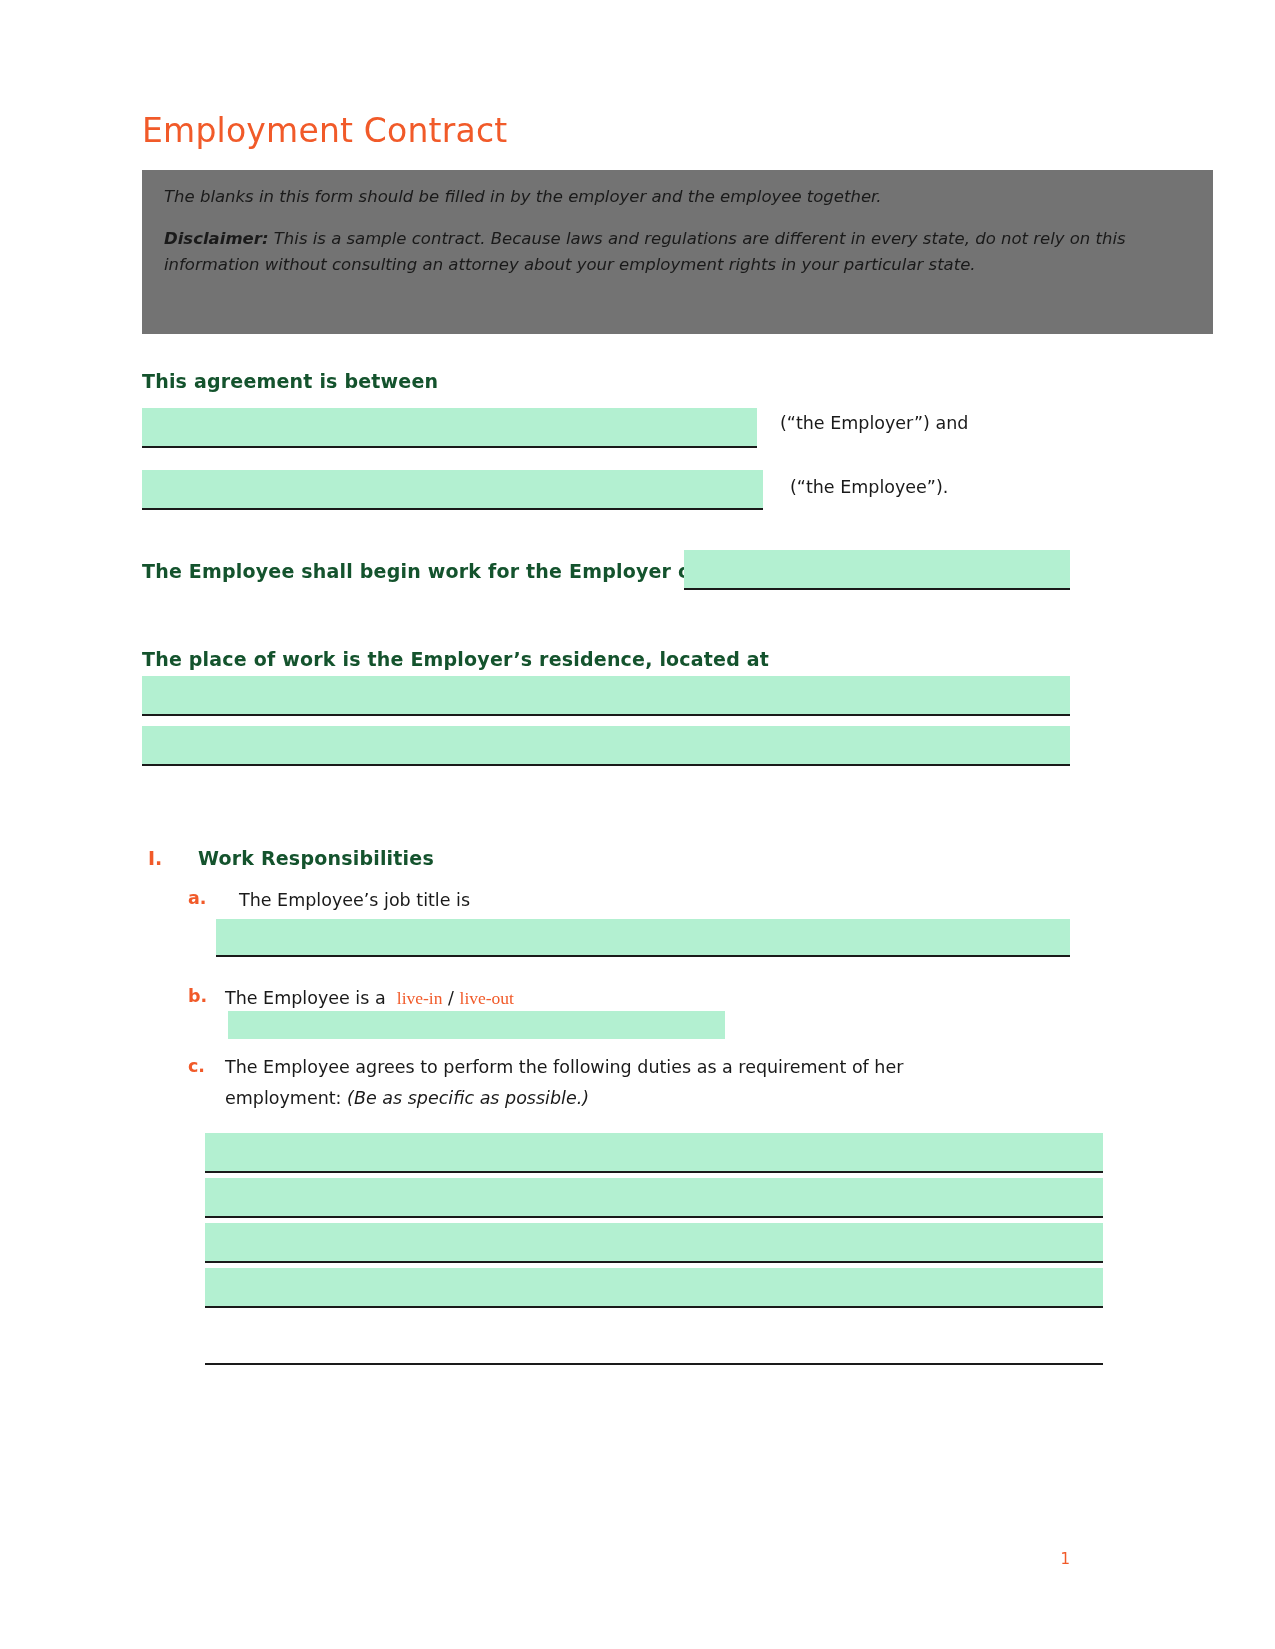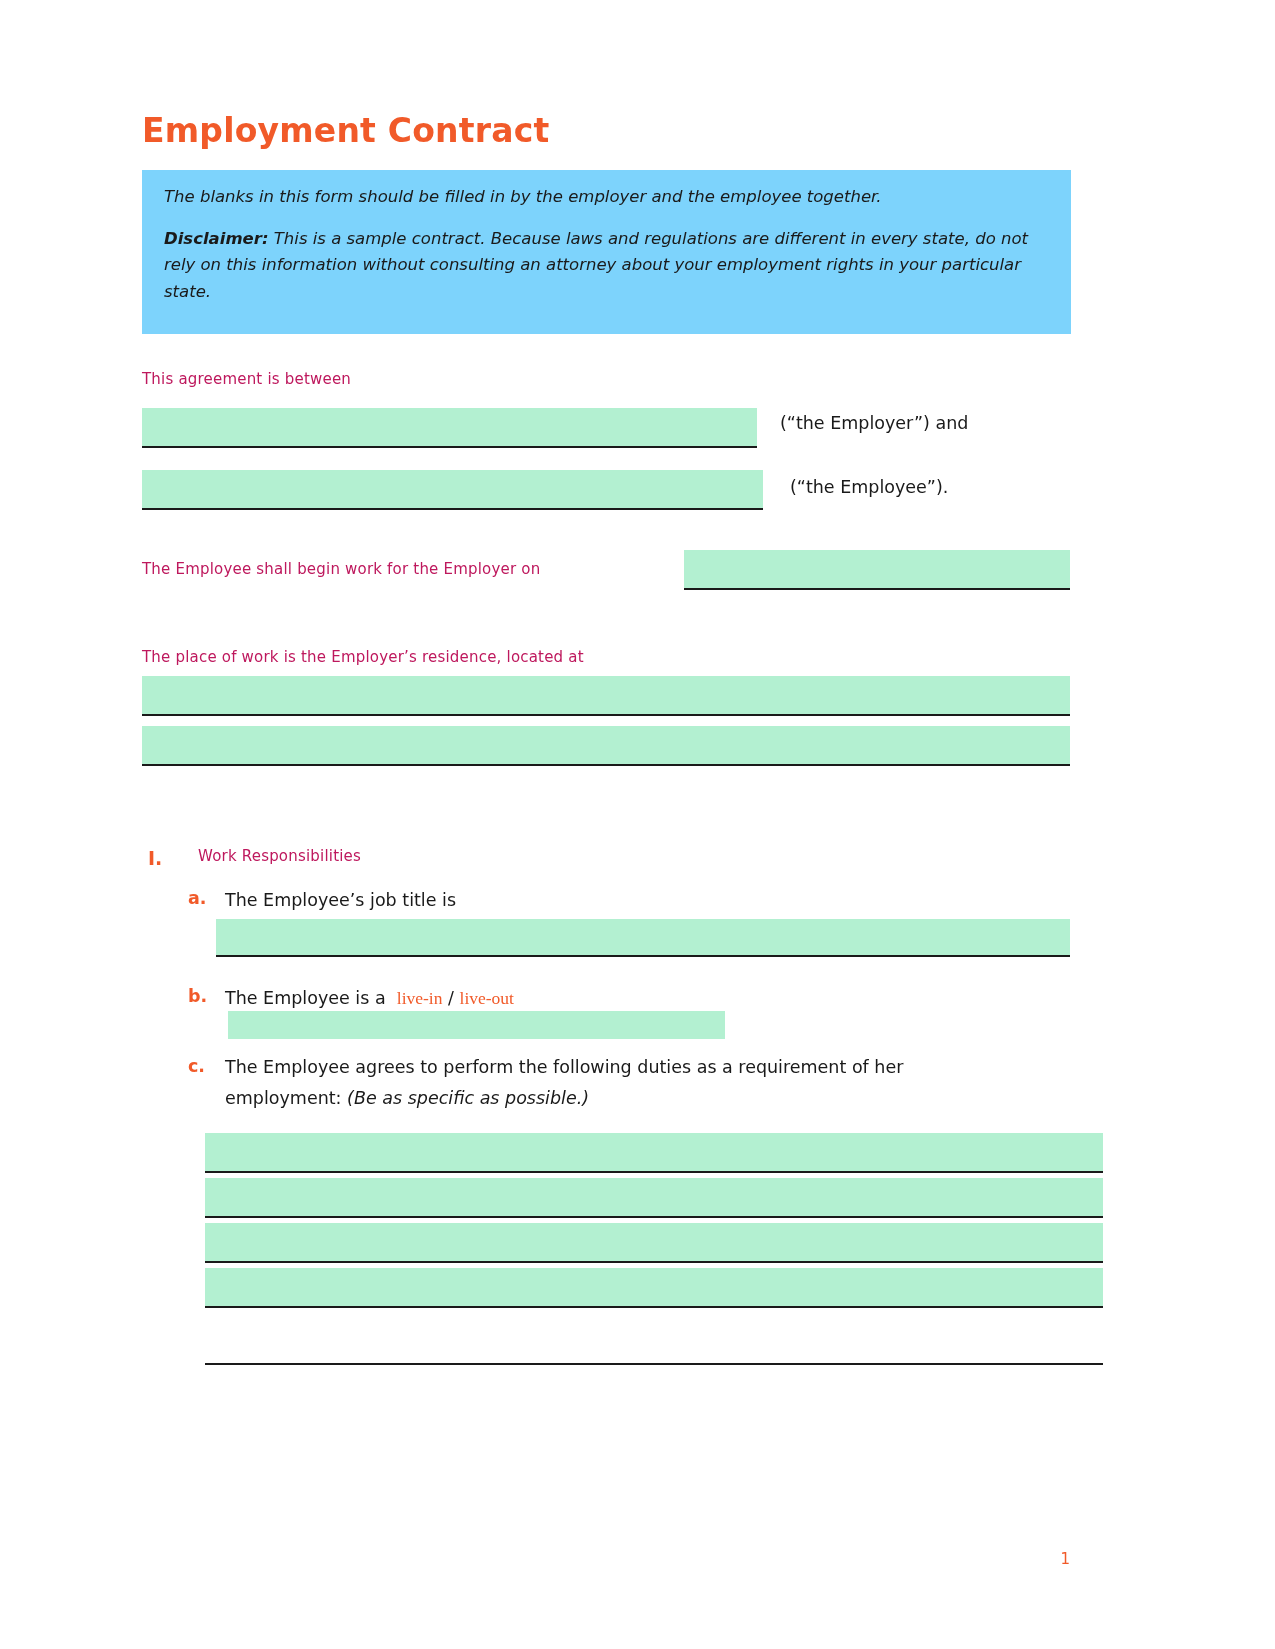--- a/index.html
+++ b/index.html
@@ -23,34 +23,34 @@
     height: 1649px;
     overflow: hidden;
   }
 
   
   .doc-title {
     position: absolute;
     left: 142px;
     top: 113px;
     font-size: 33px;
-    font-weight: bold;
+    font-weight: normal;
     color: #F15A29;
     letter-spacing: 0.2px;
     line-height: 1.1;
   }
 
   
   .callout {
     position: absolute;
     left: 142px;
     top: 170px;
-    width: 929px;
+    width: 1071px;
     height: 164px;
-    background: #7dd3fc;
+    background: #737373;
     box-sizing: border-box;
     padding: 14px 22px 10px 22px;
   }
   .callout p {
     margin: 0;
     font-style: italic;
     font-size: 16.5px;
     line-height: 1.62;
     color: #1a1a1a;
   }
@@ -58,23 +58,23 @@
     margin-top: 15px;
   }
   .callout b {
     font-weight: bold;
     font-style: italic;
   }
 
   
   .heading-orange {
     position: absolute;
-    color: #be185d;
-    font-weight: normal;
-    font-size: 15px;
+    color: #14532d;
+    font-weight: bold;
+    font-size: 19px;
     letter-spacing: 0.2px;
   }
 
   
   .blank {
     position: absolute;
     background: #B3F0D1;
     border-bottom: 2.5px solid #1a1a1a;
     box-sizing: content-box;
   }
@@ -149,21 +149,21 @@
   <div class="blank" style="left:684px; top:550px; width:386px; height:38px;"></div>
 
   <div class="heading-orange" style="left:142px; top:648px;">The place of work is the Employer’s residence, located at</div>
   <div class="blank" style="left:142px; top:676px; width:928px; height:38px;"></div>
   <div class="blank" style="left:142px; top:726px; width:928px; height:38px;"></div>
 
   <div class="marker roman" style="left:148px; top:847px;">I.</div>
   <div class="heading-orange" style="left:198px; top:847px;">Work Responsibilities</div>
 
   <div class="marker" style="left:188px; top:888px;">a.</div>
-  <div class="body-text" style="left:225px; top:887px;">The Employee’s job title is</div>
+  <div class="body-text" style="left:239px; top:887px;">The Employee’s job title is</div>
   <div class="blank" style="left:216px; top:919px; width:854px; height:36px;"></div>
 
   <div class="marker" style="left:188px; top:986px;">b.</div>
   <div class="body-text" style="left:225px; top:985px;"><span>The Employee is a</span><span>&nbsp;&nbsp;</span><span class="inline-orange">live-in</span><span>&nbsp;</span><span class="sep">/</span><span>&nbsp;</span><span class="inline-orange">live-out</span></div>
   <div class="blank no-rule" style="left:228px; top:1011px; width:497px; height:28px;"></div>
 
   <div class="marker" style="left:188px; top:1056px;">c.</div>
   <div class="body-text" style="left:225px; top:1085px; width:790px;"><span>employment:</span><span>&nbsp;</span><span class="ital">(Be as specific as possible.)</span></div>
   <div class="body-text" style="left:225px; top:1054px; width:790px;"><span>The Employee agrees to perform the following duties as a requirement of her</span></div>
 

